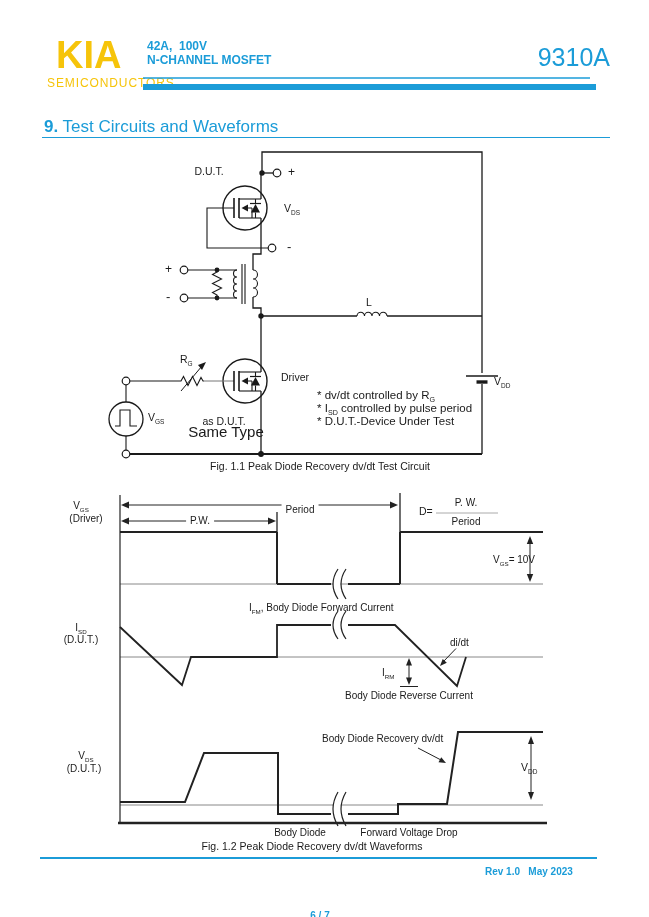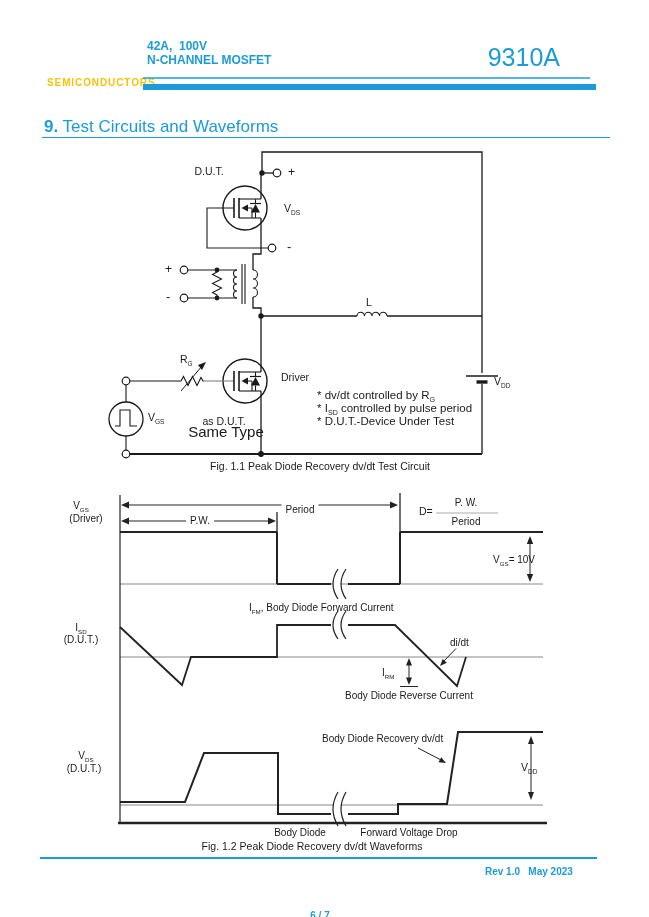--- a/index.html
+++ b/index.html
@@ -175,24 +175,25 @@
         <polygon points="409,658 406,665.5 412,665.5"></polygon>
           <polygon points="409,685 406,677.5 412,677.5"></polygon>
         <polygon points="531,736 528,744 534,744"></polygon>
           <polygon points="531,800 528,792 534,792"></polygon>
         <polygon points="440,666 446.8,662.7 442.7,658.9"></polygon>
         <polygon points="446,763 438.5,762.2 441.2,757.2"></polygon>
       </g>
     </g>
   </svg>
 
-  <div class="t yellow" style="left:47px;top:77px;font-size:10px;font-weight:700;letter-spacing:0.9px;">SEMICONDUCTORS</div>
+  <div class="t yellow" style="left:56px;top:35px;font-size:38px;font-weight:700;">KIA</div>
+  <div class="t yellow" style="left:47px;top:77px;font-size:12px;font-weight:400;letter-spacing:0.9px;">SEMICONDUCTORS</div>
   <div class="t cyan pre" style="left:147px;top:40px;font-size:12px;font-weight:700;text-align:center;">42A,  100V</div>
   <div class="t cyan" style="left:147px;top:54px;font-size:12px;font-weight:700;">N-CHANNEL MOSFET</div>
-  <div class="t cyan rx" style="left:560px;top:44px;font-size:25px;">9310A</div>
+  <div class="t cyan rx" style="left:610px;top:44px;font-size:25px;">9310A</div>
   <div class="rule" style="left:143px;top:77px;width:447px;height:1.5px;opacity:0.75;"></div>
   <div class="rule" style="left:143px;top:84px;width:453px;height:6px;"></div>
 
   <div class="t cyan" style="left:44px;top:118px;font-size:17px;text-align:right;">
     <span style="font-weight:700;">9.</span>
     <span>Test Circuits and Waveforms</span>
   </div>
   <div class="rule" style="left:42px;top:136.5px;width:568px;height:1.4px;"></div>
 
   <div class="t cx" style="left:209px;top:166px;font-size:10.5px;">D.U.T.</div>

